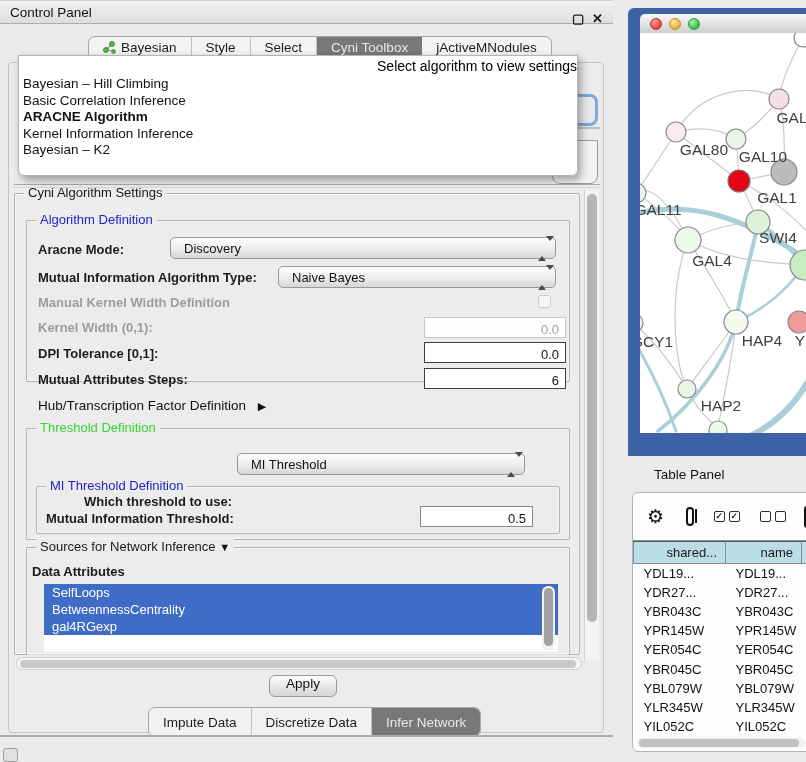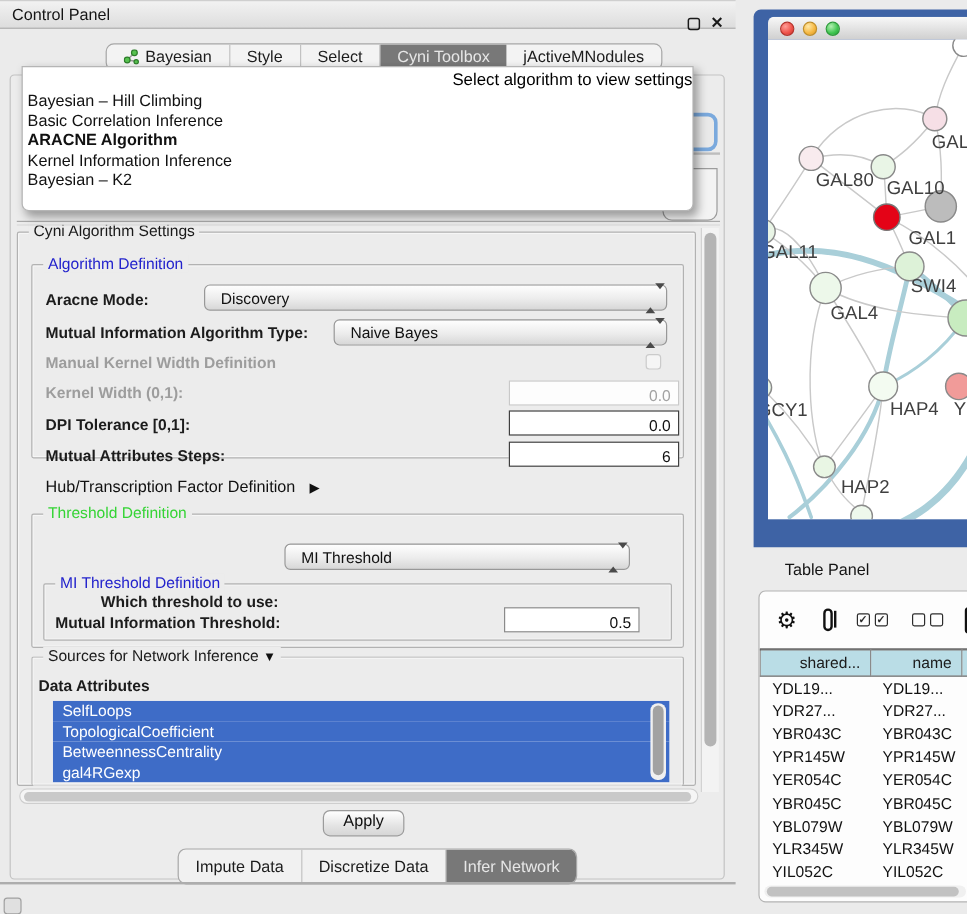--- a/index.html
+++ b/index.html
@@ -234,21 +234,20 @@
 
 <div class="group" style="left:26px; top:547px; width:544px; height:108px; border-bottom:none;">
   <span class="gtitle">
     <span>Sources for Network Inference</span>
     <span class="tri">▼</span>
   </span>
 </div>
 <span class="lbl" style="left:32px; top:564px;">Data Attributes</span>
 <div class="abs" id="attr-list">
   <div class="li">SelfLoops</div>
-  <div class="li">TopologicalCoefficient</div>
   <div class="li">BetweennessCentrality</div>
   <div class="li">gal4RGexp</div>
 </div>
 <div class="abs" id="attr-vsb">
     <div class="th"></div>
   </div>
 
 <div class="abs" id="hsb">
     <div class="th"></div>
   </div>

